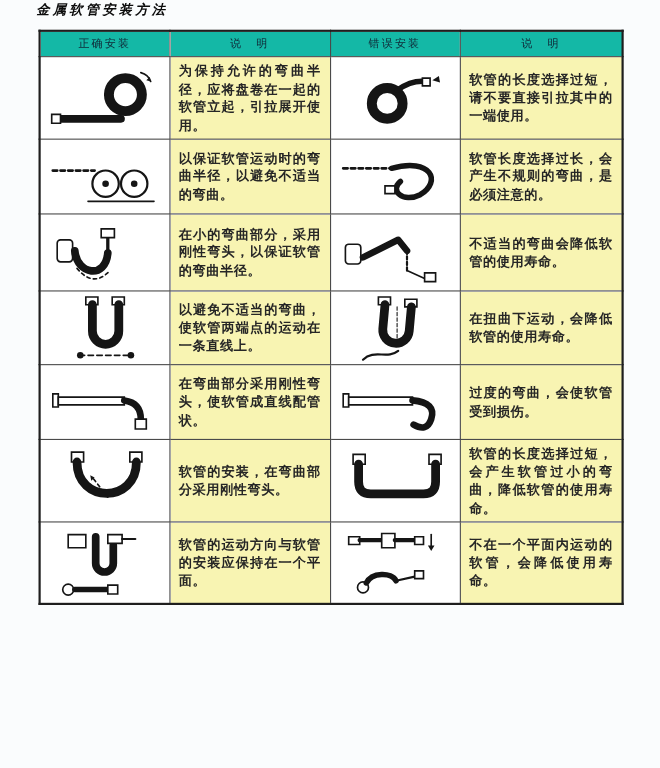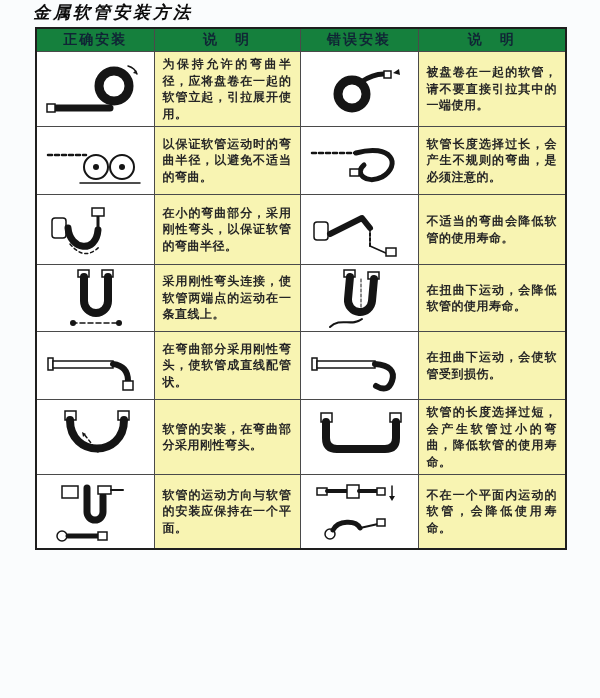--- a/index.html
+++ b/index.html
@@ -6,32 +6,32 @@
   body{
     width:600px;height:698px;position:relative;
     background:#fafcfd;
     font-family:"Liberation Sans", sans-serif;
     color:#1c1c1c;
   }
   .page-title{
     position:absolute;left:33px;top:1px;
     font-family:"DejaVu Serif", serif;
     font-style:italic;font-weight:bold;
-    font-size:17px;letter-spacing:3px;color:#0c0c0c;
+    font-size:12px;letter-spacing:3px;color:#0c0c0c;
   }
   table.main{
     position:absolute;left:35px;top:27px;width:530px;
     border-collapse:collapse;table-layout:fixed;
     border:2px solid #1e1e1e;
     background:#fff;
   }
   td,th{border:1px solid #4a4a4a;padding:0;overflow:hidden;}
   th{
-    background:#15803d;
-    font-size:14px;font-weight:bold;color:#102535;
+    background:#14b8a6;
+    font-size:10px;font-weight:normal;color:#102535;
     height:22px;letter-spacing:2px;
   }
   td.pic{background:#ffffff;text-align:center;vertical-align:middle;}
   td.desc{
     background:#f8f4b2;
     font-size:12px;font-weight:bold;line-height:1.38;
     color:#262626;padding:4px 8px;vertical-align:middle;
     text-align:justify;letter-spacing:0.5px;
   }
   svg.ill{display:block;margin:0 auto;}
@@ -70,21 +70,21 @@
     </td>
     <td class="desc">为保持允许的弯曲半径，应将盘卷在一起的软管立起，引拉展开使用。</td>
     <td class="pic">
       <svg class="ill" width="110" height="62" viewBox="0 0 110 62">
         <circle cx="48" cy="36" r="14" stroke="#151515" stroke-width="9" fill="none"></circle>
         <path class="s-th" d="M57,24 Q70,15 82,16" stroke-width="5"></path>
         <rect x="80" y="13" width="7" height="7" stroke="#151515" stroke-width="1.5" fill="#fff"></rect>
         <path d="M96,17 l-7,-2 6,-4 z" fill="#151515"></path>
       </svg>
     </td>
-    <td class="desc">被盘卷在一起的软管，请不要直接引拉其中的一端使用。</td>
+    <td class="desc">软管的长度选择过短，请不要直接引拉其中的一端使用。</td>
   </tr>
 
 
   <tr style="height:68px">
     <td class="pic">
       <svg class="ill" width="110" height="60" viewBox="0 0 110 60">
         <path class="s-th" d="M8,24 L46,24" stroke-width="2.5" stroke-dasharray="4 3"></path>
         <circle cx="56" cy="36" r="12" stroke="#151515" stroke-width="2" fill="#fff"></circle>
         <circle cx="56" cy="36" r="3" fill="#151515"></circle>
         <circle cx="82" cy="36" r="12" stroke="#151515" stroke-width="2" fill="#fff"></circle>
@@ -131,21 +131,21 @@
     <td class="pic">
       <svg class="ill" width="110" height="62" viewBox="0 0 110 62">
         <rect x="38" y="3" width="11" height="7" stroke="#151515" stroke-width="1.5" fill="#fff"></rect>
         <rect x="62" y="3" width="11" height="7" stroke="#151515" stroke-width="1.5" fill="#fff"></rect>
         <path class="s-th" d="M44,10 L44,34 A12,12 0 0 0 68,34 L68,10" stroke-width="8"></path>
         <path class="s-th" d="M32,56 L80,56" stroke-width="1.5" stroke-dasharray="5 3"></path>
         <circle cx="33" cy="56" r="3" fill="#151515"></circle>
         <circle cx="79" cy="56" r="3" fill="#151515"></circle>
       </svg>
     </td>
-    <td class="desc">采用刚性弯头连接，使软管两端点的运动在一条直线上。</td>
+    <td class="desc">以避免不适当的弯曲，使软管两端点的运动在一条直线上。</td>
     <td class="pic">
       <svg class="ill" width="110" height="62" viewBox="0 0 110 62">
         <rect x="40" y="3" width="11" height="7" stroke="#151515" stroke-width="1.5" fill="#fff"></rect>
         <rect x="64" y="5" width="11" height="7" stroke="#151515" stroke-width="1.5" fill="#fff"></rect>
         <path class="s-th" d="M46,10 L44,32 A12,12 0 0 0 68,34 L70,12" stroke-width="8"></path>
         <path class="s-th" d="M57,12 L57,44" stroke-width="1" stroke-dasharray="3 2"></path>
         <path class="s-th" d="M26,60 C36,50 48,60 58,52" stroke-width="2"></path>
       </svg>
     </td>
     <td class="desc">在扭曲下运动，会降低软管的使用寿命。</td>
@@ -161,21 +161,21 @@
       </svg>
     </td>
     <td class="desc">在弯曲部分采用刚性弯头，使软管成直线配管状。</td>
     <td class="pic">
       <svg class="ill" width="110" height="62" viewBox="0 0 110 62">
         <rect x="8" y="23" width="5" height="12" stroke="#151515" stroke-width="1.5" fill="#fff"></rect>
         <rect x="13" y="26" width="58" height="7" stroke="#151515" stroke-width="1.5" fill="#fff"></rect>
         <path class="s-th" d="M71,29 Q93,31 88,46 Q84,58 72,51" stroke-width="6"></path>
       </svg>
     </td>
-    <td class="desc">在扭曲下运动，会使软管受到损伤。</td>
+    <td class="desc">过度的弯曲，会使软管受到损伤。</td>
   </tr>
 
   <tr style="height:68px">
     <td class="pic">
       <svg class="ill" width="110" height="62" viewBox="0 0 110 62">
         <rect x="25" y="5" width="11" height="9" stroke="#151515" stroke-width="1.5" fill="#fff"></rect>
         <rect x="78" y="5" width="11" height="9" stroke="#151515" stroke-width="1.5" fill="#fff"></rect>
         <path class="s-th" d="M30,14 C30,52 84,52 84,14" stroke-width="8"></path>
         <path class="s-th" d="M58,46 L44,28" stroke-width="1.5" stroke-dasharray="3 3"></path>
         <path d="M42,26 l1,5 3,-3 z" fill="#151515"></path>

